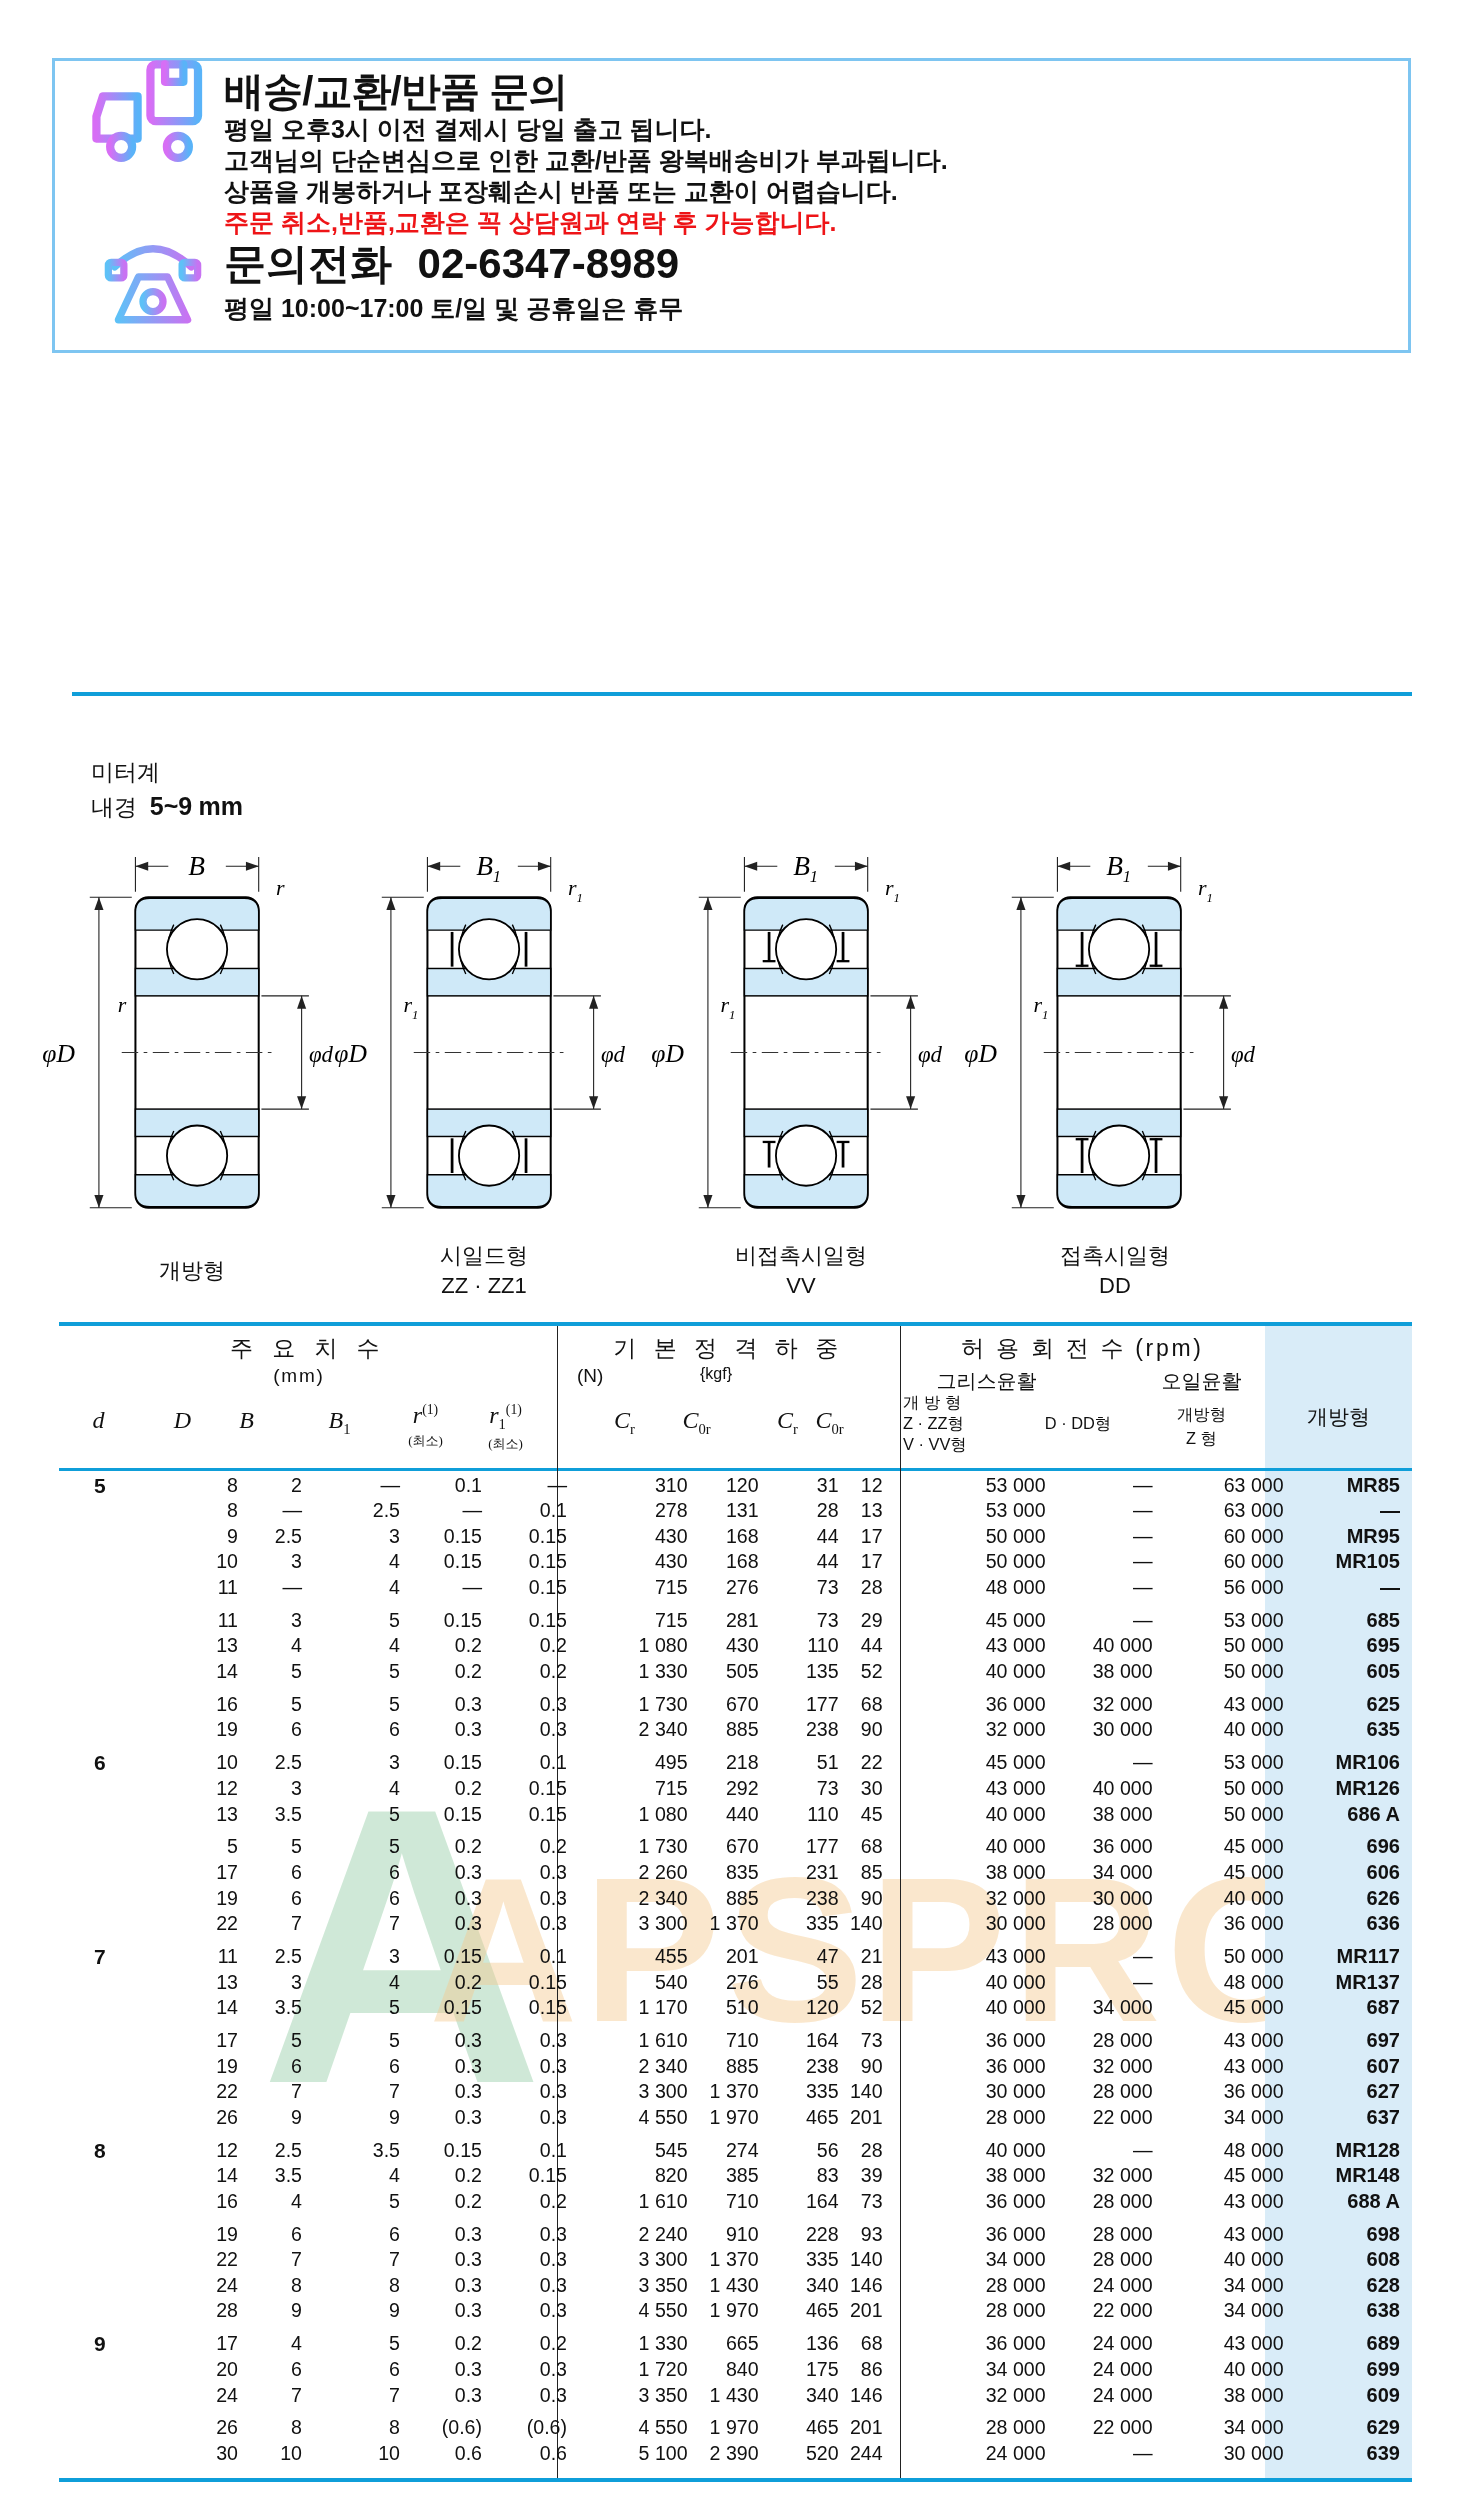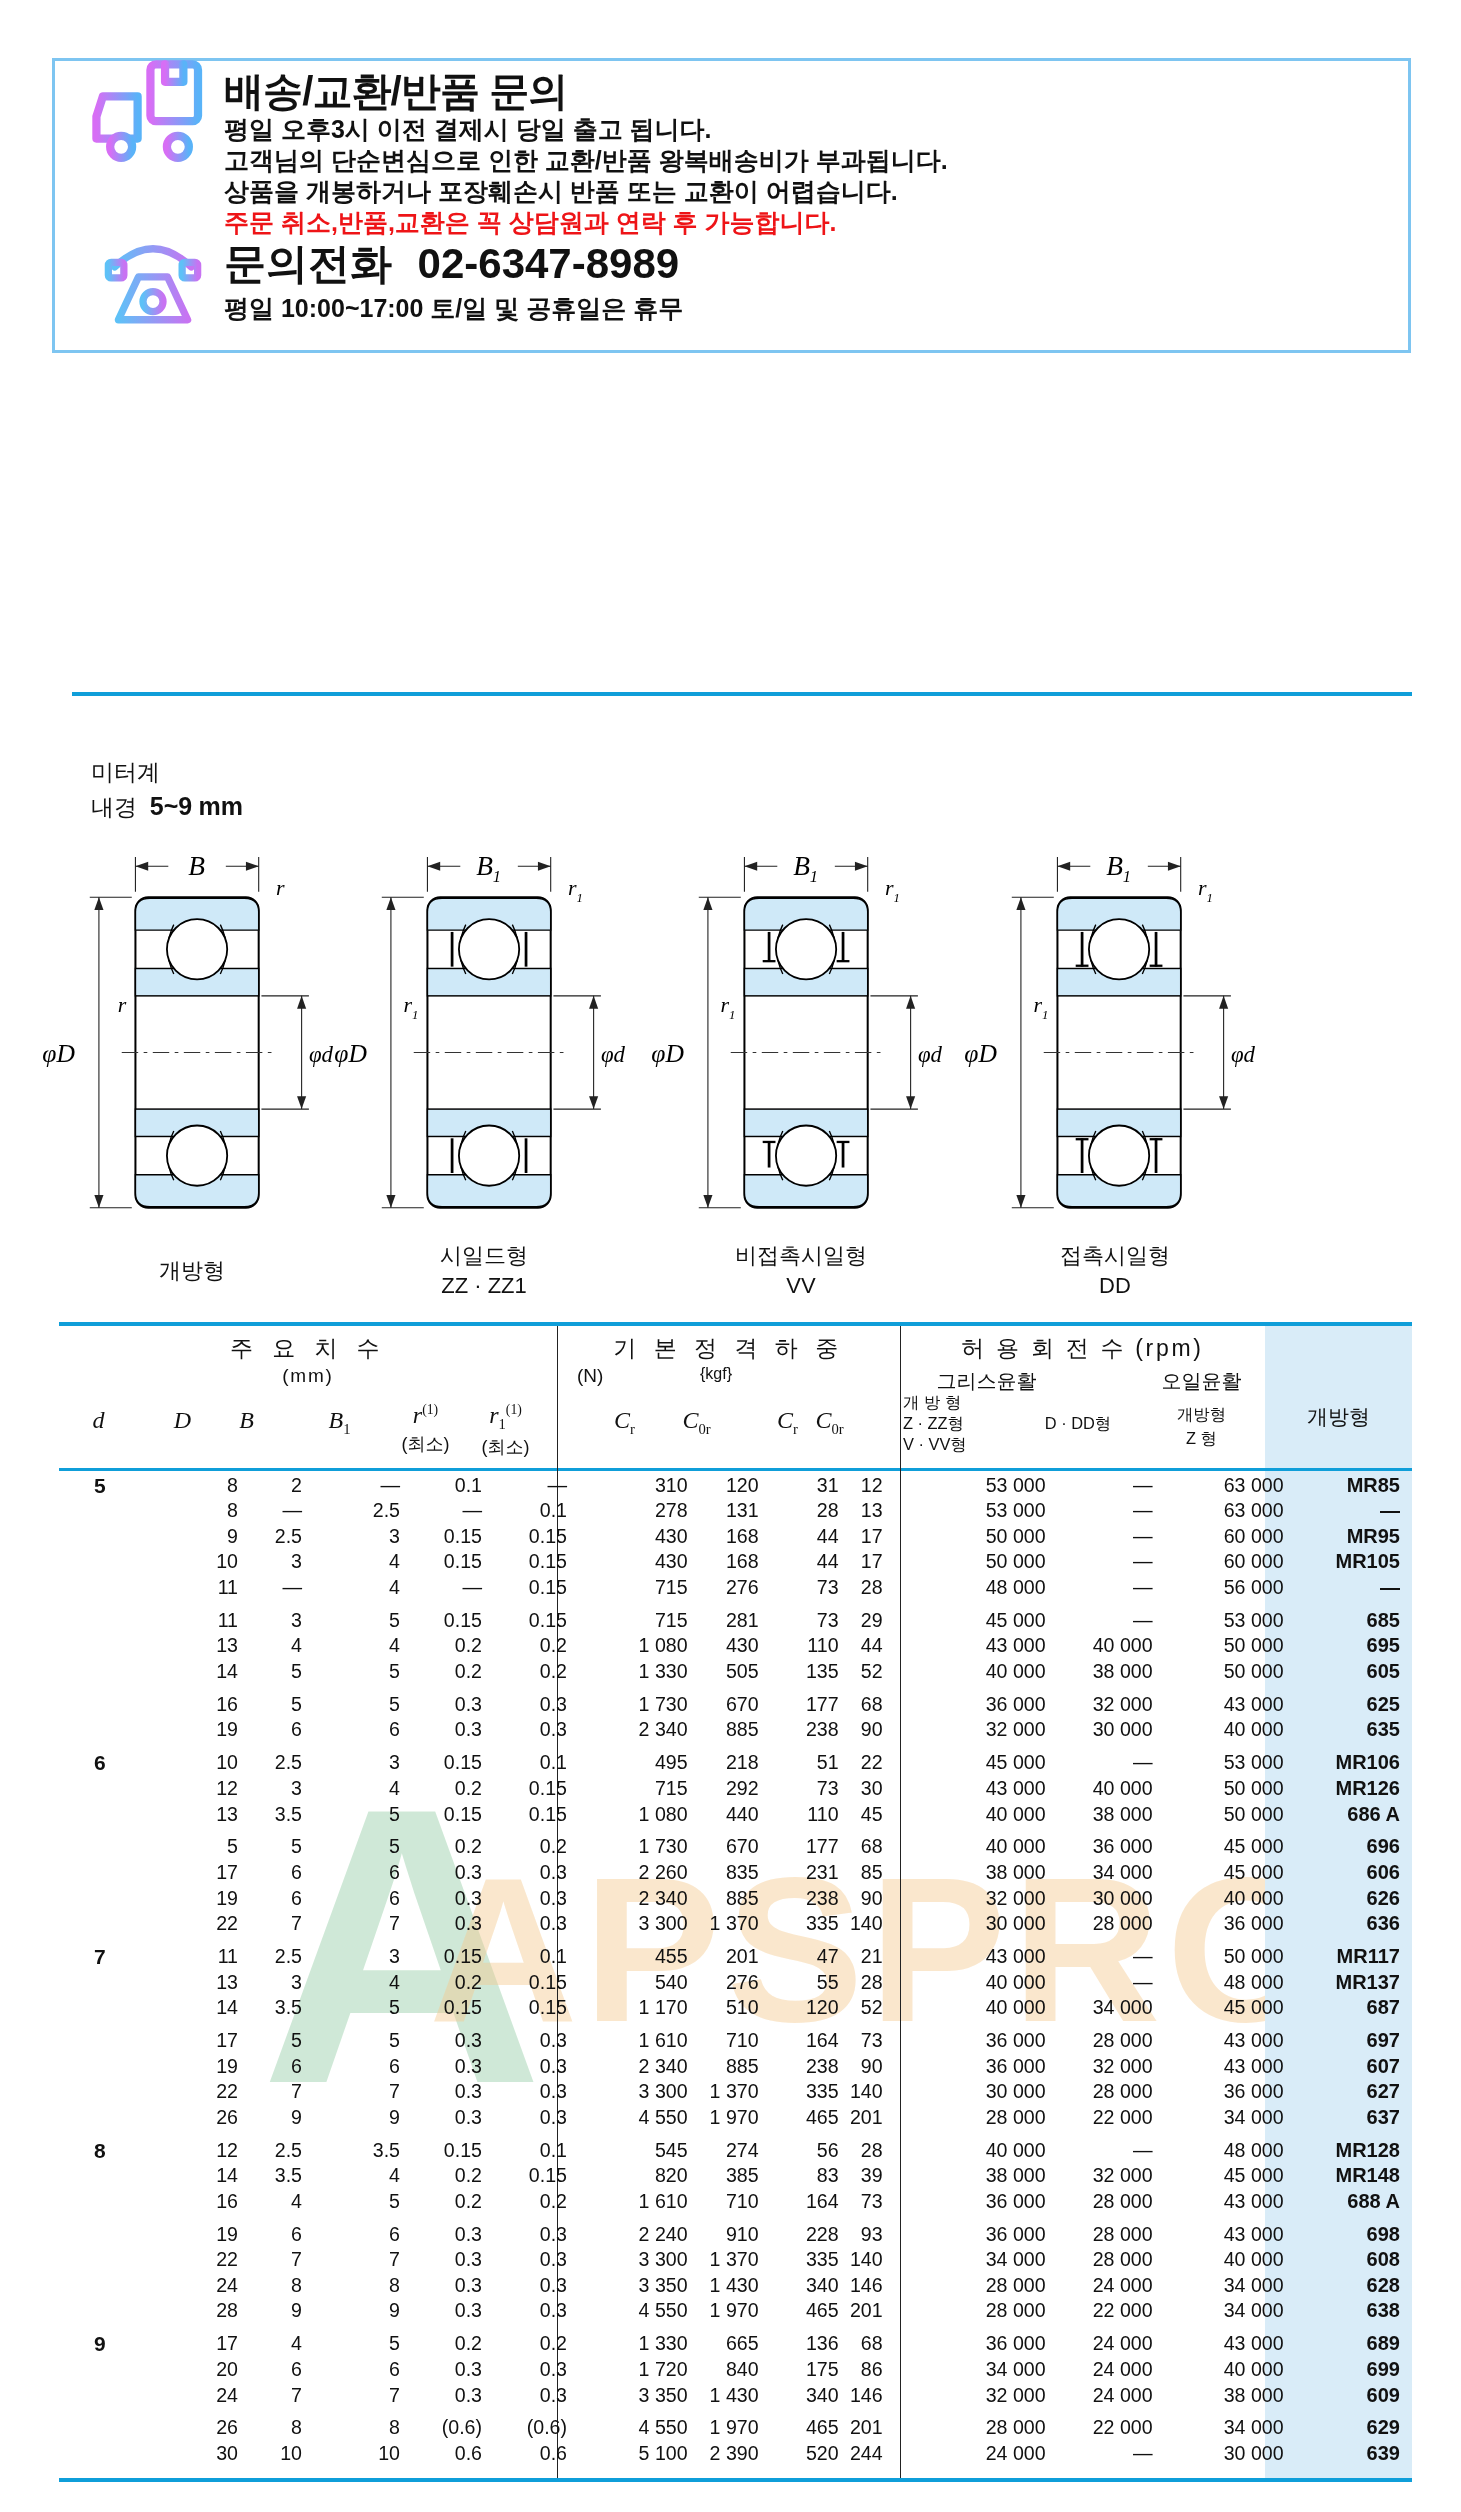--- a/index.html
+++ b/index.html
@@ -23,32 +23,32 @@
   .metric{left:91px;top:755px;font-size:23px;line-height:34px;font-weight:500}
   .metric b{font-size:25px}
   
   .diag-label{top:1241px;width:238px;text-align:center;font-size:22px;line-height:30px}
   
   .rule{left:59px;width:1353px;background:#0f9ed9}
   .band{left:1265px;top:1326px;width:147px;height:1152px;background:#d9ecf8;z-index:1}
   .vline{width:0.9px;top:1326px;height:1152px;background:#222;z-index:2}
   .hk{z-index:3;white-space:nowrap}
   .h-dims{left:59px;top:1333px;width:498px;text-align:center;letter-spacing:6.4px;font-size:23px}
-  .h-dims-u{left:59px;top:1365px;width:498px;text-align:center;font-size:19px;letter-spacing:1.8px}
+  .h-dims-u{left:50px;top:1365px;width:498px;text-align:center;font-size:19px;letter-spacing:1.8px}
   .h-load{left:557px;top:1333px;width:343px;text-align:center;letter-spacing:5.5px;font-size:23px}
   .h-load-n{left:577px;top:1365px;font-size:19px}
   .h-load-k{left:557px;top:1365px;width:318px;text-align:center;font-size:16px}
   .h-speed{left:900px;top:1333px;width:365px;text-align:center;letter-spacing:2.7px;font-size:23px}
   .h-grease{left:909px;top:1368px;width:155px;text-align:center;font-size:20px}
   .h-oil{left:1142px;top:1368px;width:119px;text-align:center;font-size:20px}
   .h-model{left:1265px;top:1403px;width:147px;text-align:center;font-size:21px}
   .sym{font-family:"Liberation Serif",serif;font-style:italic;font-size:24px;text-align:center;z-index:3}
   .sym sub{font-size:14.6px;font-style:normal}
   .sym sup{font-size:13.7px;font-style:normal}
-  .sym .min{display:block;font-family:Liberation Sans, sans-serif;font-style:normal;font-size:18px;margin-top:2.7px}
+  .sym .min{display:block;font-family:Liberation Serif, serif;font-style:normal;font-size:13px;margin-top:2.7px}
   .subhead{font-size:16.4px;z-index:3;white-space:nowrap}
   .t-row{position:absolute;left:59px;width:1353px;height:25.6px;display:flex;align-items:center;
          font-size:19.6px;z-index:3}
   .t-row span{display:block;text-align:right;white-space:nowrap}
   .c-d{width:69px;padding-left:35px;text-align:left!important;font-weight:bold;font-size:21px}
   .c0{width:75px}.c1{width:64px}.c2{width:98px}.c3{width:82px}.c4{width:85px}
   .sp1{width:25.6px}.c5{width:95px}.c6{width:71px}.c7{width:80px}.c8{width:44px}
   .sp2{width:52px}.c9{width:111px}.c10{width:107px}.c11{width:131px}.sp3{width:16.4px}
   .c12{width:100px;font-weight:bold;font-size:20px;display:flex;justify-content:flex-end}
   .c12.mr{justify-content:space-between}

